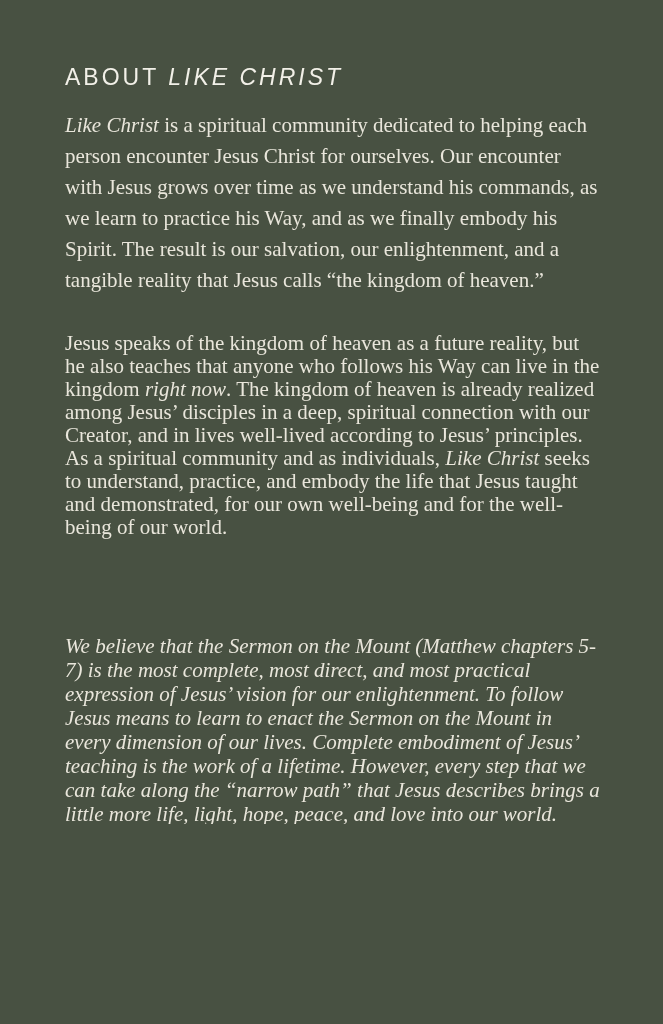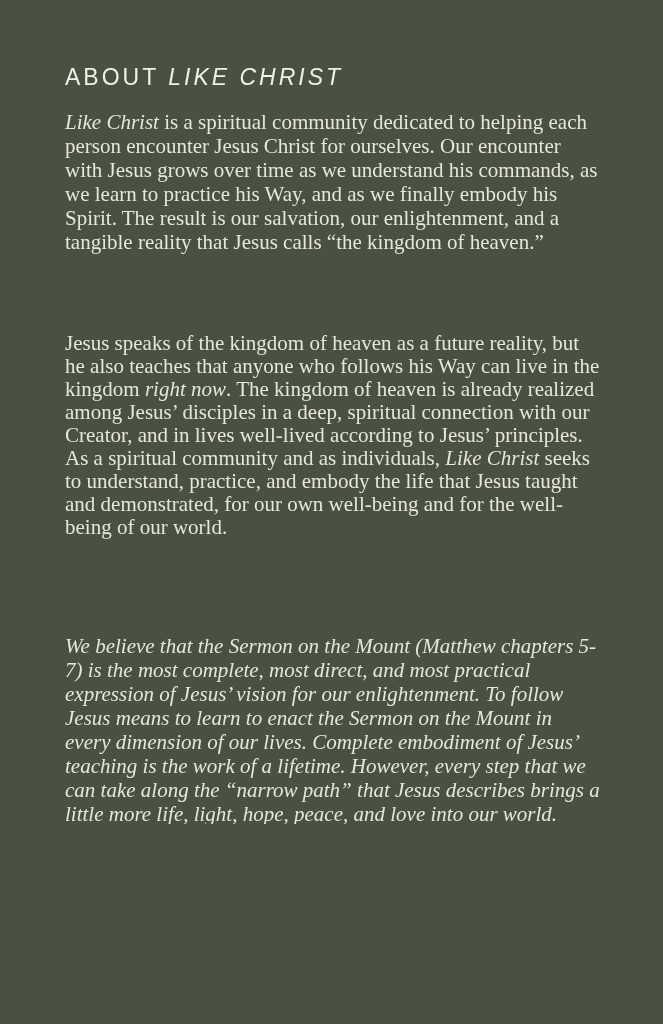--- a/index.html
+++ b/index.html
@@ -35,21 +35,21 @@
   .body-paragraph {
     position: absolute;
     left: 65px;
     width: 537px;
     margin: 0;
     font-family: "Liberation Serif", serif;
     font-size: 21px;
     color: #E9E6DB;
     text-align: left;
   }
-  .para-1 { top: 110px; line-height: 24px; }
+  .para-1 { top: 110px; line-height: 31px; }
   .para-2 { top: 332px; line-height: 23px; }
   .para-3 { top: 634px; line-height: 24px; font-style: italic; }
   .footer-divider {
     position: absolute;
     left: 64px;
     top: 911px;
     width: 533px;
     height: 2px;
     background: #C7C9BD;
   }

